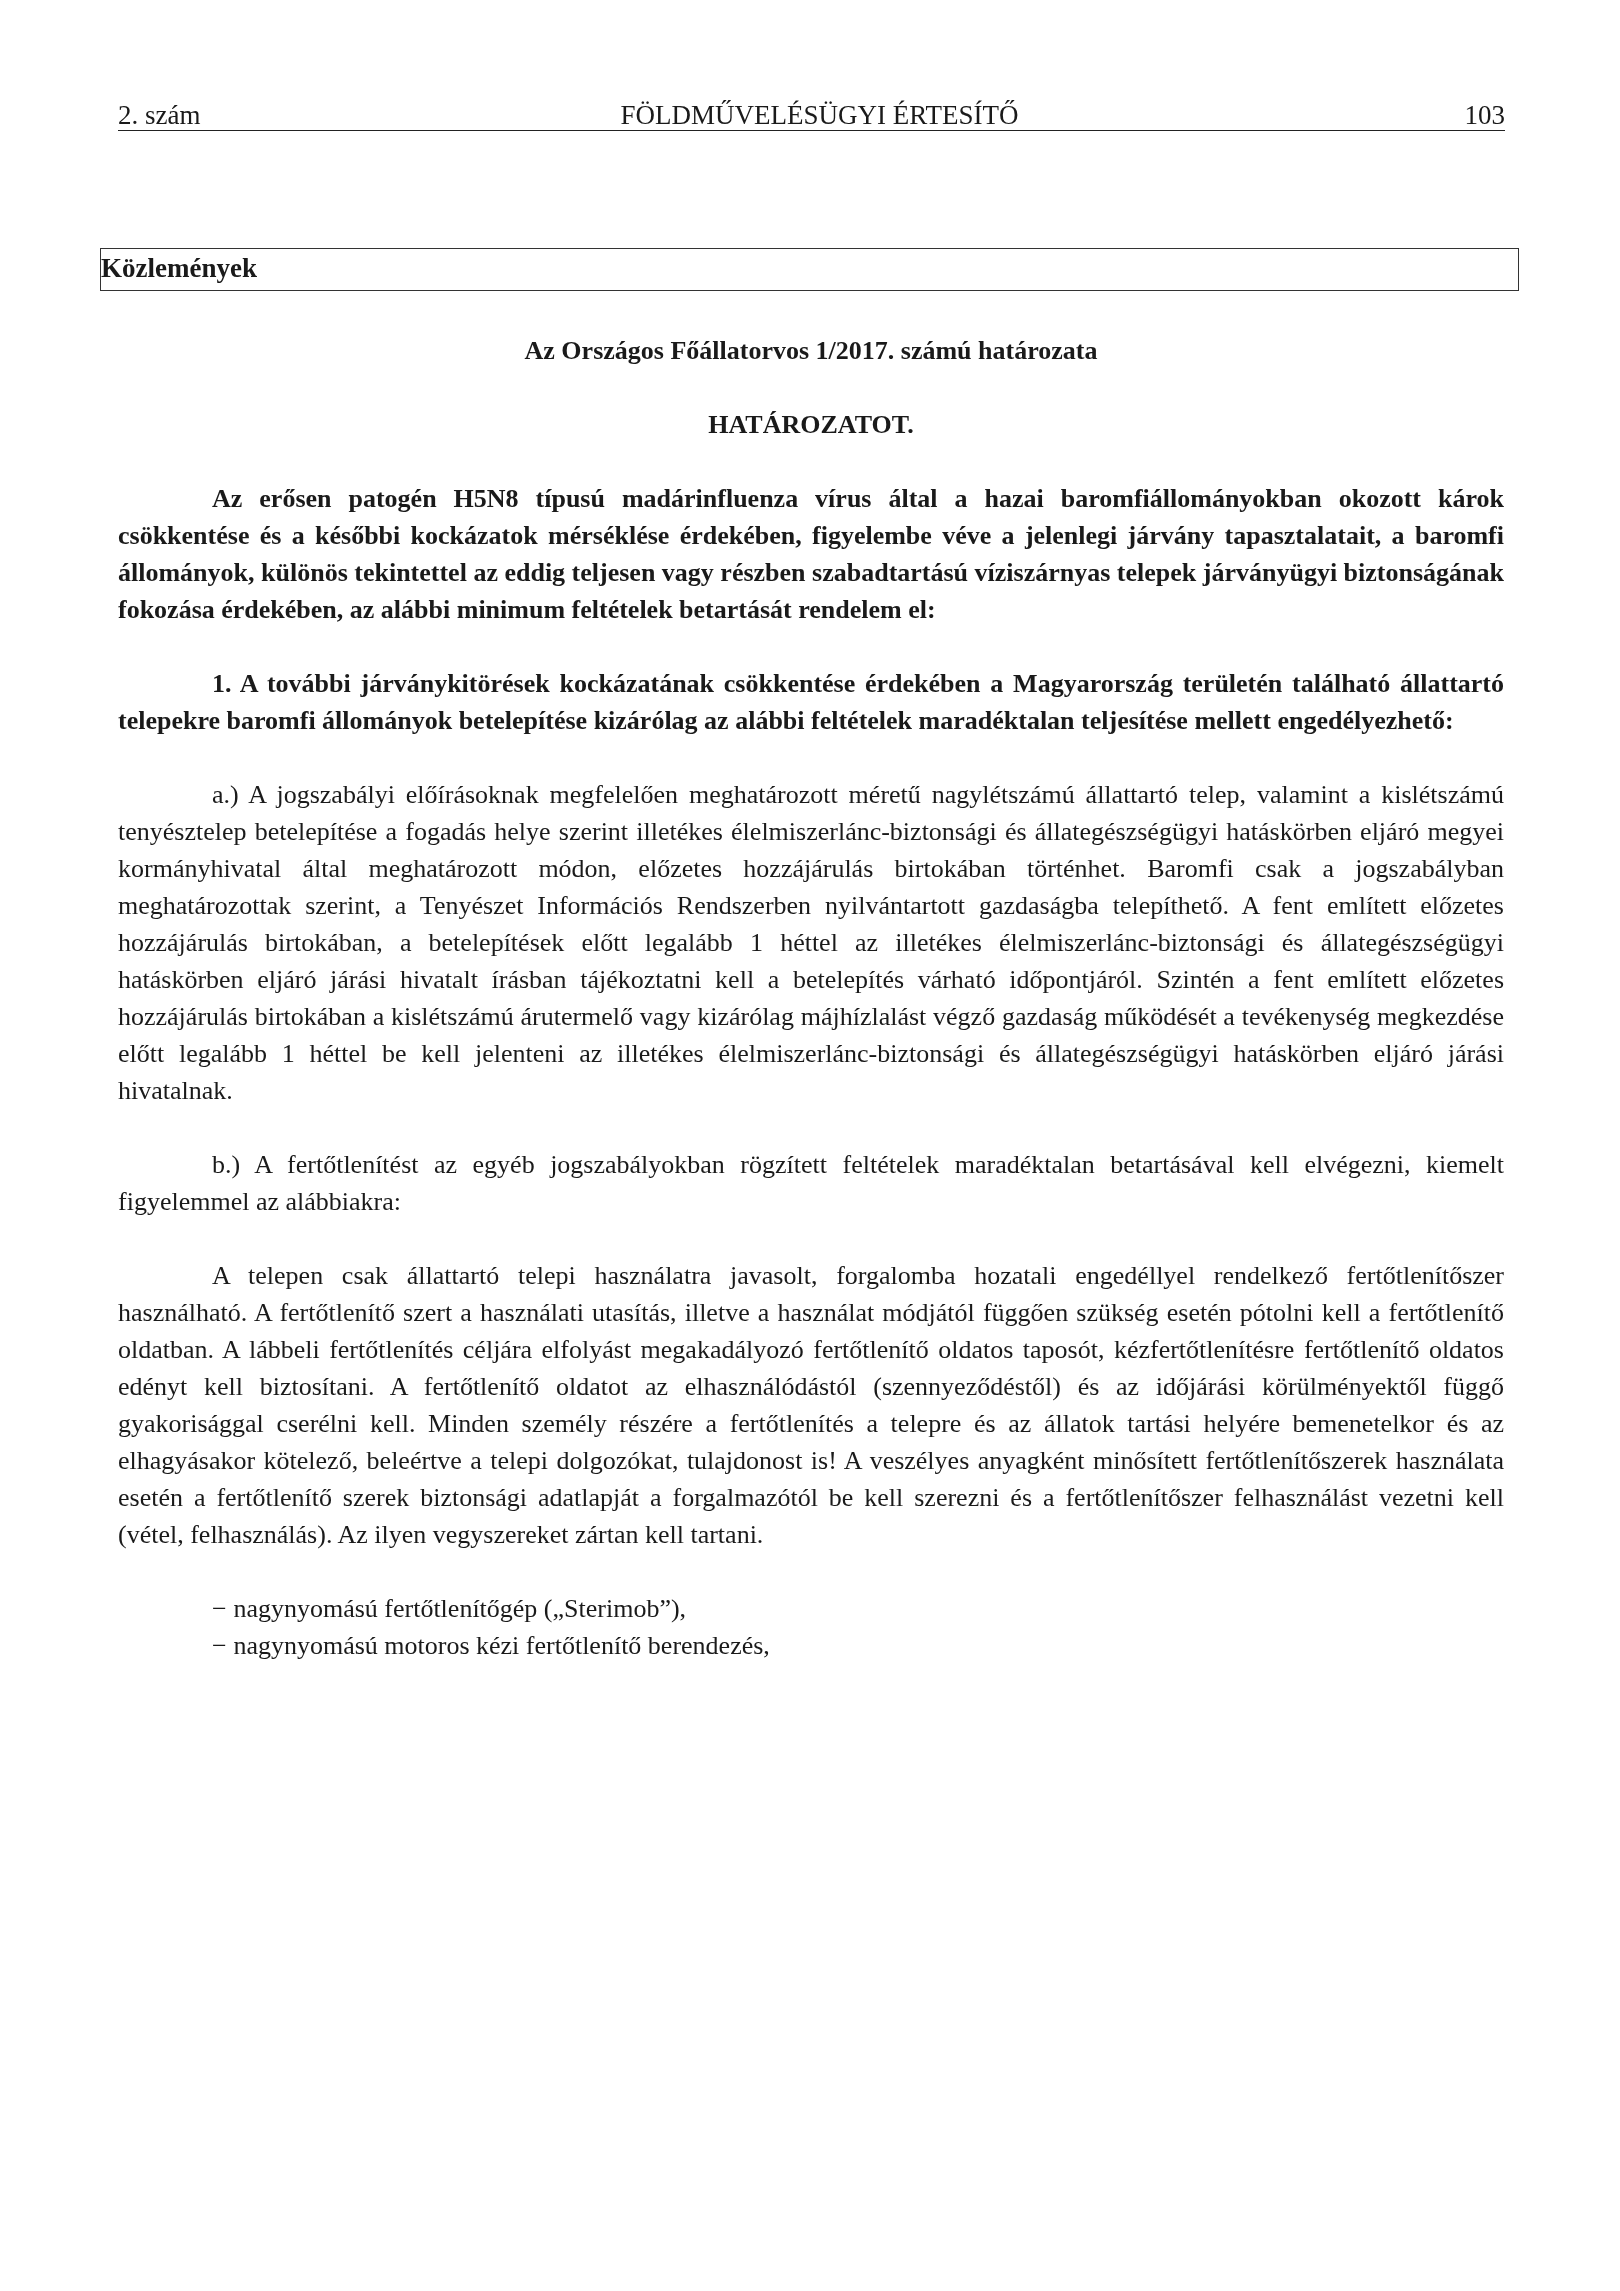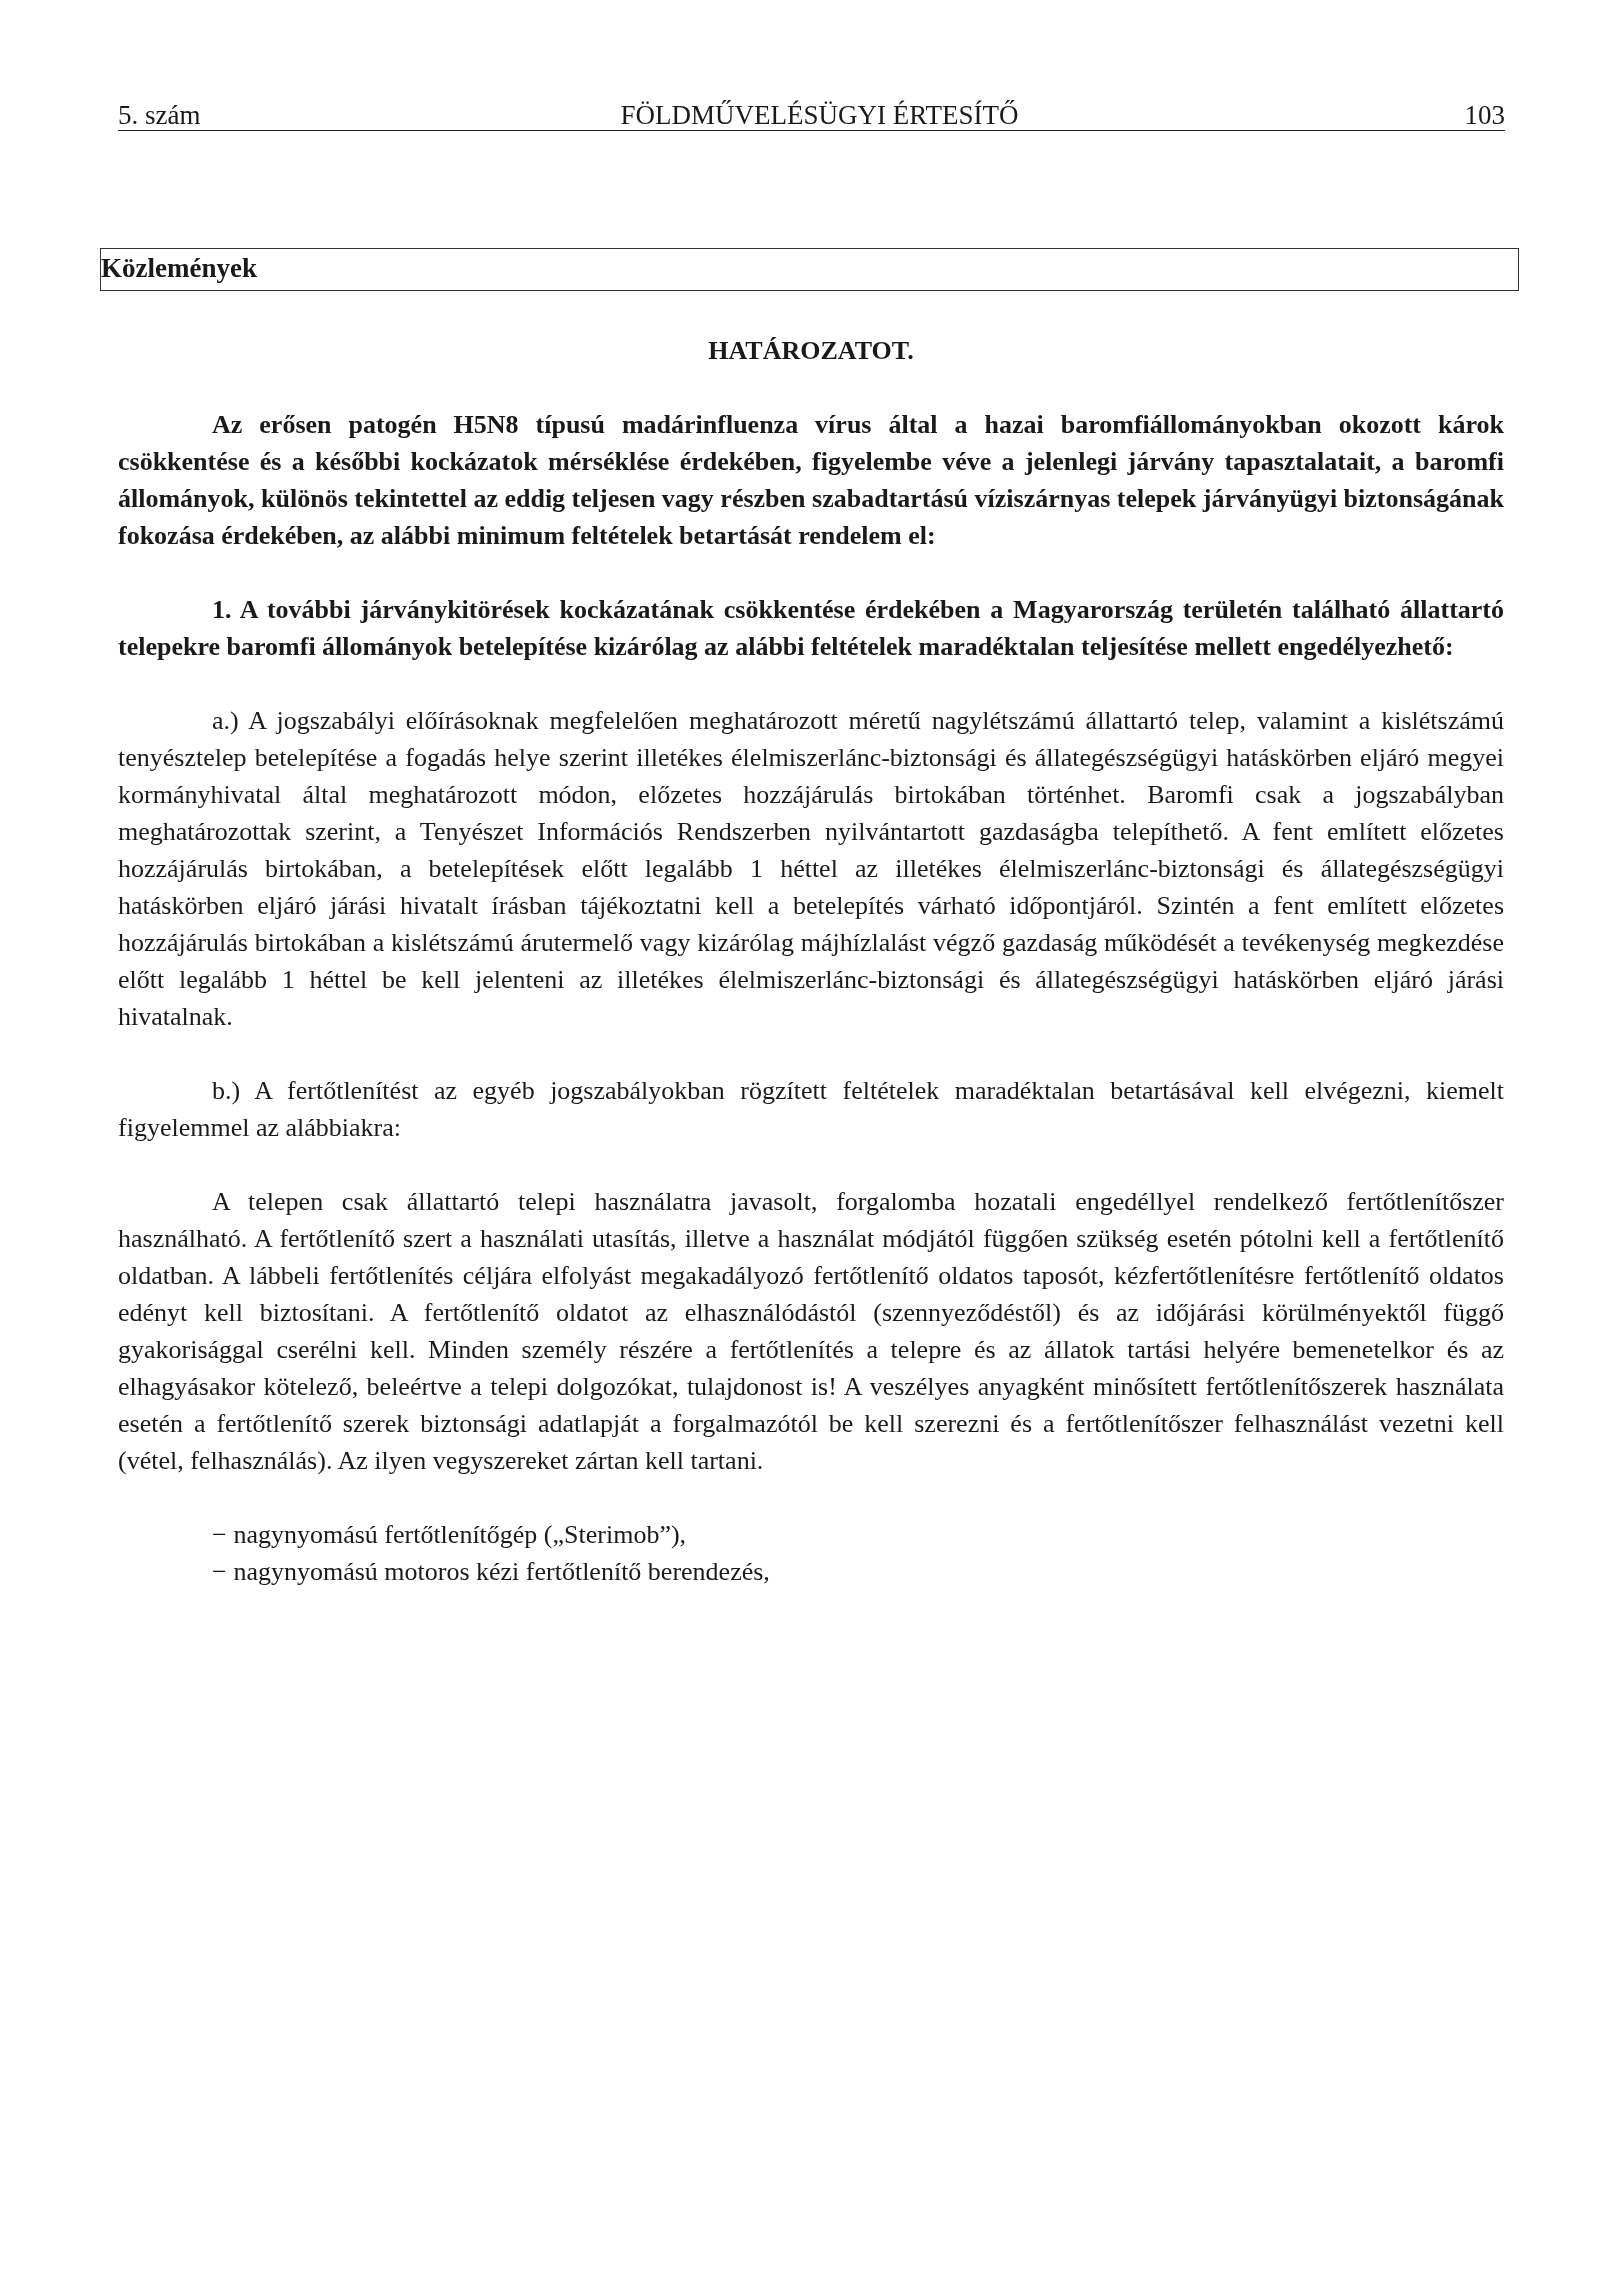--- a/index.html
+++ b/index.html
@@ -38,30 +38,31 @@
   p.para.bold { font-weight: bold; }
   .list-block { margin: 0; padding-left: 94px; }
   .list-intro { margin: 0; }
   .list-item { margin: 0; }
   .list-item .dash { display: inline-block; width: 21.4px; }
 </style>
 </head>
 <body>
 
 <div class="page-header">
-  <span class="left">5. szám</span>
+  <span class="left">2. szám</span>
   <span class="center">FÖLDMŰVELÉSÜGYI ÉRTESÍTŐ</span>
   <span class="right">103</span>
 </div>
 
 <div class="section-box">
   <span>Közlemények</span>
 </div>
 
 <div class="content">
+  <div class="doc-title">Az Országos Főállatorvos 1/2017. számú határozata</div>
 
 
   <div class="decision-word">HATÁROZATOT.</div>
 
   <p class="para bold">Az erősen patogén H5N8 típusú madárinfluenza vírus által a hazai baromfiállományokban okozott károk csökkentése és a későbbi kockázatok mérséklése érdekében, figyelembe véve a jelenlegi járvány tapasztalatait, a baromfi állományok, különös tekintettel az eddig teljesen vagy részben szabadtartású víziszárnyas telepek járványügyi biztonságának fokozása érdekében, az alábbi minimum feltételek betartását rendelem el:</p>
 
   <p class="para bold">1. A további járványkitörések kockázatának csökkentése érdekében a Magyarország területén található állattartó telepekre baromfi állományok betelepítése kizárólag az alábbi feltételek maradéktalan teljesítése mellett engedélyezhető:</p>
 
   <p class="para">a.) A jogszabályi előírásoknak megfelelően meghatározott méretű nagylétszámú állattartó telep, valamint a kislétszámú tenyésztelep betelepítése a fogadás helye szerint illetékes élelmiszerlánc-biztonsági és állategészségügyi hatáskörben eljáró megyei kormányhivatal által meghatározott módon, előzetes hozzájárulás birtokában történhet. Baromfi csak a jogszabályban meghatározottak szerint, a Tenyészet Információs Rendszerben nyilvántartott gazdaságba telepíthető. A fent említett előzetes hozzájárulás birtokában, a betelepítések előtt legalább 1 héttel az illetékes élelmiszerlánc-biztonsági és állategészségügyi hatáskörben eljáró járási hivatalt írásban tájékoztatni kell a betelepítés várható időpontjáról. Szintén a fent említett előzetes hozzájárulás birtokában a kislétszámú árutermelő vagy kizárólag májhízlalást végző gazdaság működését a tevékenység megkezdése előtt legalább 1 héttel be kell jelenteni az illetékes élelmiszerlánc-biztonsági és állategészségügyi hatáskörben eljáró járási hivatalnak.</p>
 

